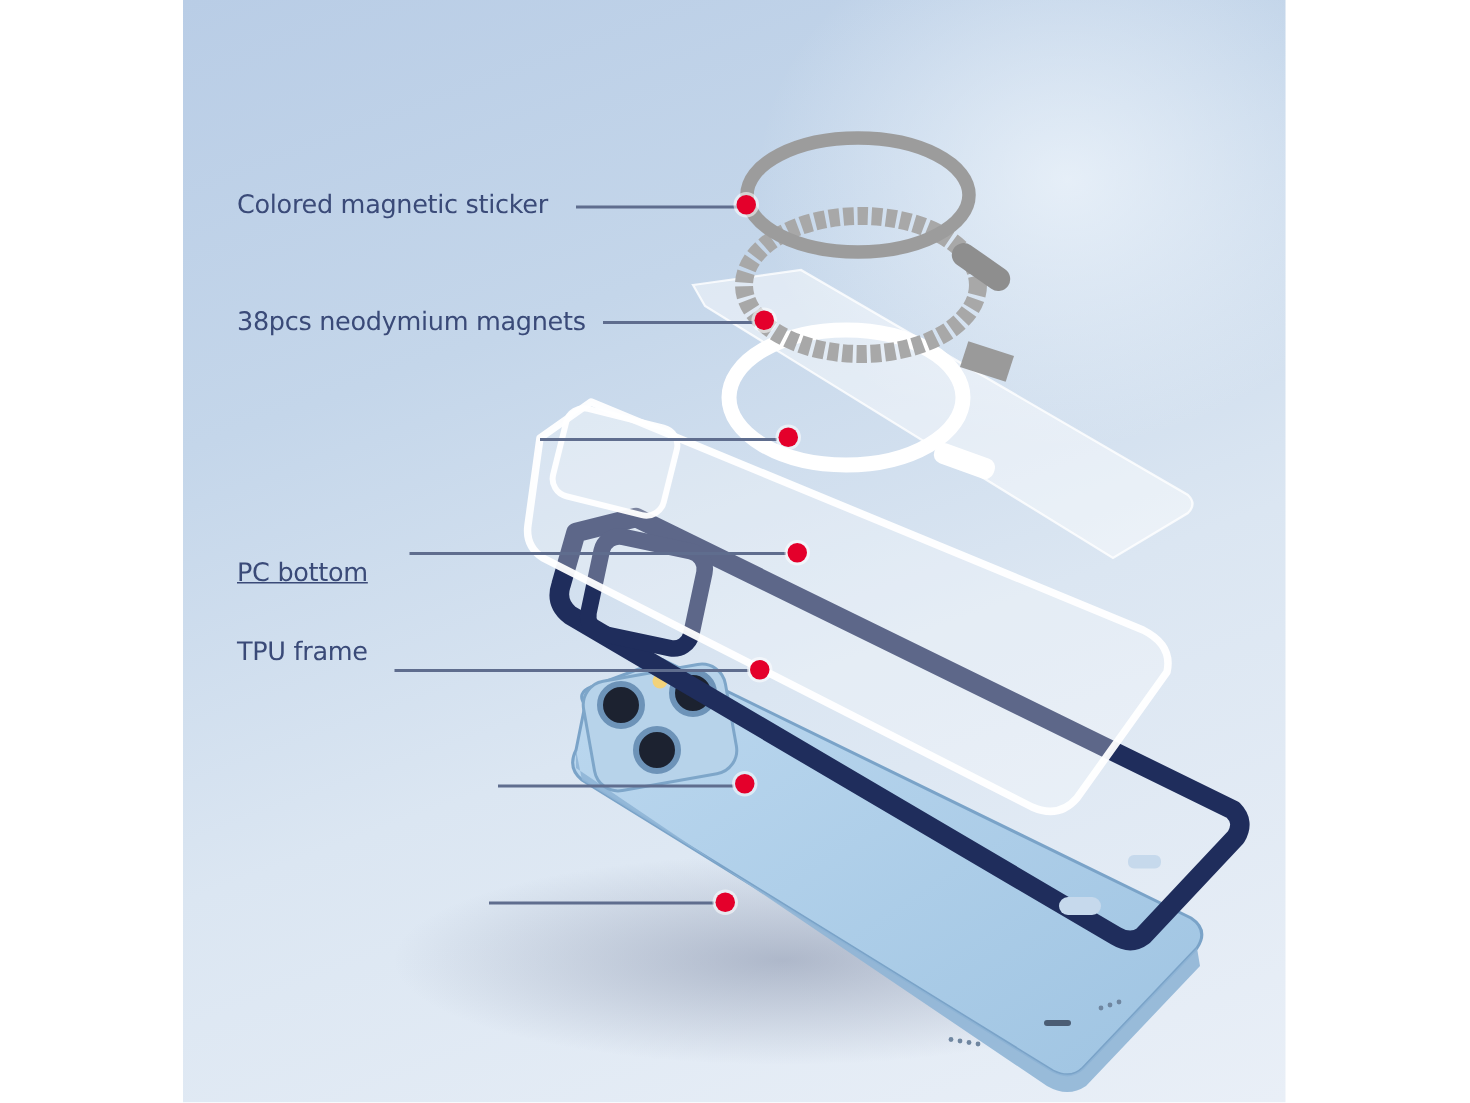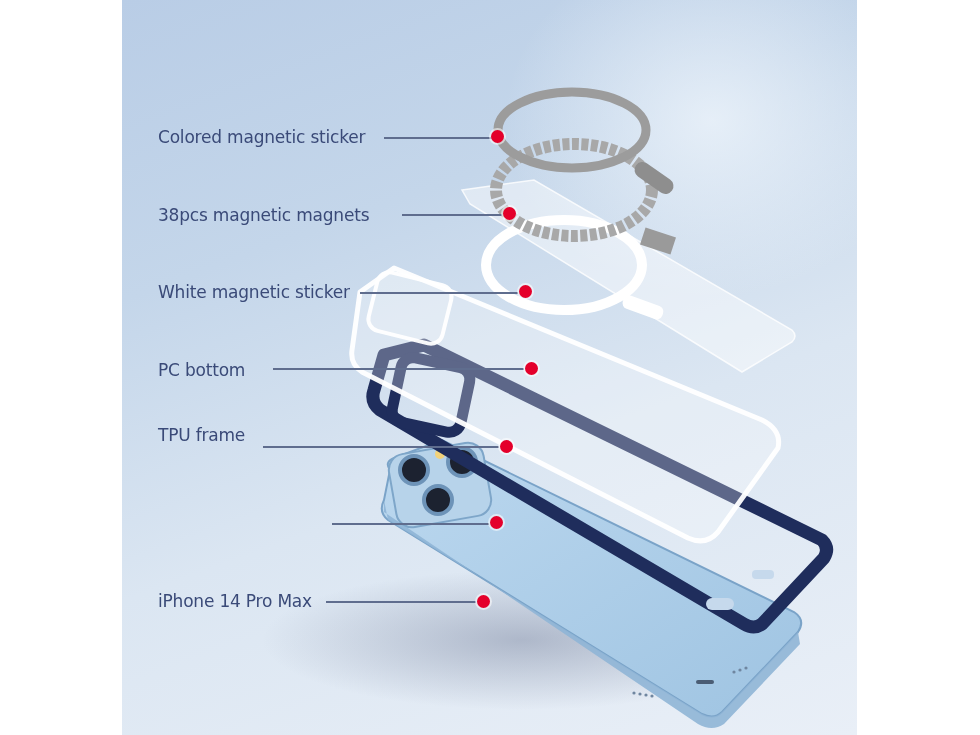--- a/index.html
+++ b/index.html
@@ -91,36 +91,34 @@
     <g>
       <ellipse cx="450" cy="130" rx="74" ry="38" fill="none" stroke="#9c9c9c" stroke-width="9"></ellipse>
       <rect x="510" y="170" width="44" height="16" rx="8" fill="#8e8e8e" transform="rotate(35 532 178)"></rect>
     </g>
   </svg>
 
   <div class="label" style="top:127px;">Colored magnetic sticker</div>
   <div class="leader" style="left:262px; top:137px; width:108px;"></div>
   <div class="dot" style="left:369px; top:130px;"></div>
 
-  <div class="label" style="top:205px;">38pcs magnetic magnets</div>
+  <div class="label" style="top:205px;">38pcs neodymium magnets</div>
   <div class="leader" style="left:280px; top:214px; width:100px;"></div>
   <div class="dot" style="left:381px; top:207px;"></div>
 
-  <div class="label" style="top:282px;">White magnetic sticker</div>
   <div class="leader" style="left:238px; top:292px; width:158px;"></div>
   <div class="dot" style="left:397px; top:285px;"></div>
 
-  <div class="label" style="top:360px;">PC bottom</div>
+  <div class="label" style="top:372px;text-decoration:underline;">PC bottom</div>
   <div class="leader" style="left:151px; top:368px; width:251px;"></div>
   <div class="dot" style="left:403px; top:362px;"></div>
 
   <div class="label" style="top:425px;">TPU frame</div>
   <div class="leader" style="left:141px; top:446px; width:236px;"></div>
   <div class="dot" style="left:378px; top:440px;"></div>
 
   <div class="leader" style="left:210px; top:523px; width:157px;"></div>
   <div class="dot" style="left:368px; top:516px;"></div>
 
-  <div class="label" style="top:591px;">iPhone 14 Pro Max</div>
   <div class="leader" style="left:204px; top:601px; width:150px;"></div>
   <div class="dot" style="left:355px; top:595px;"></div>
 
 </div>
 
 </body></html>

